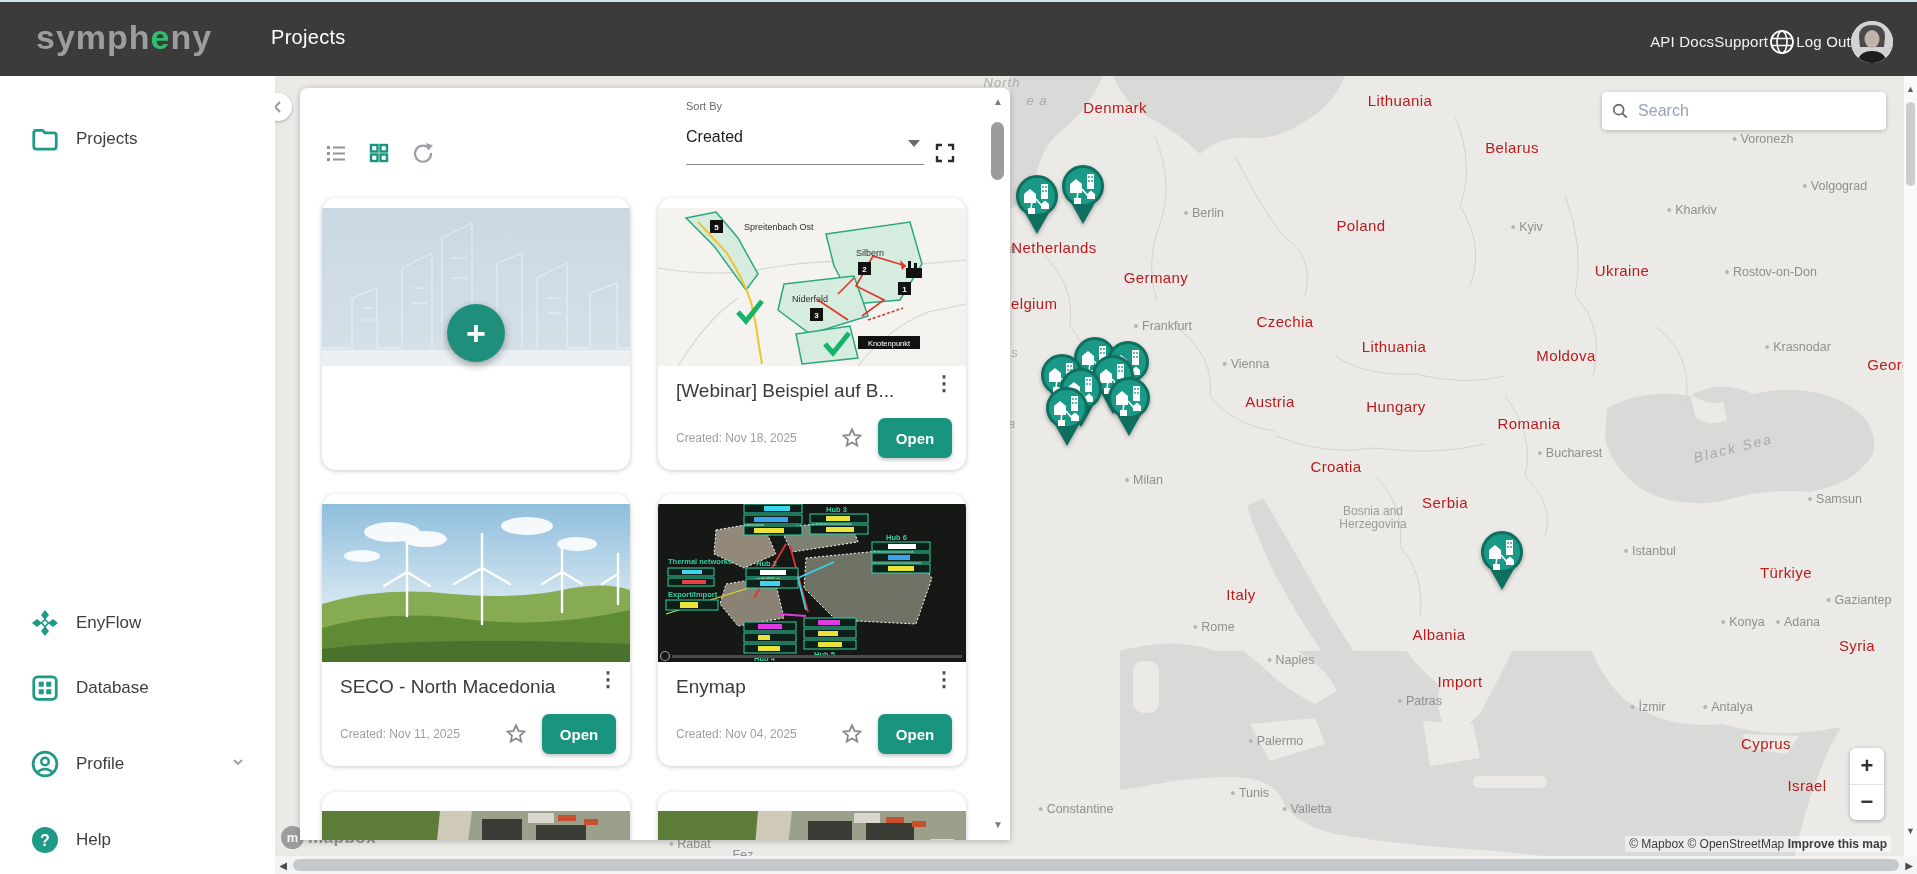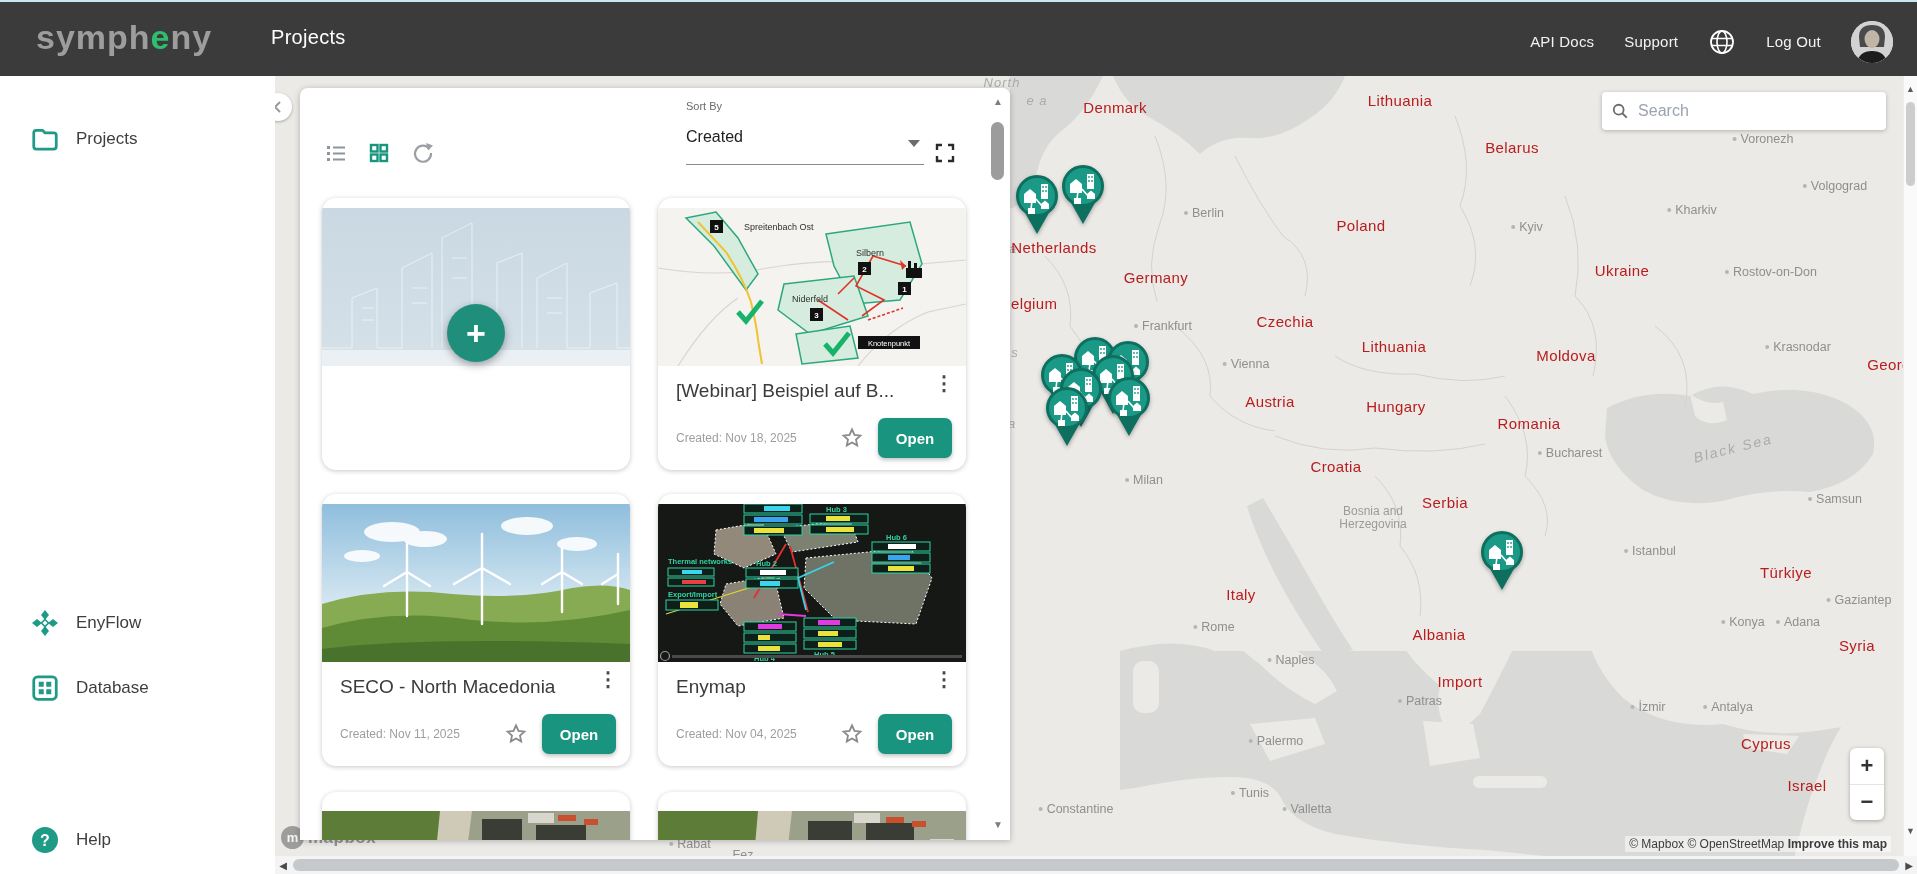--- a/index.html
+++ b/index.html
@@ -4,21 +4,21 @@
 <style>
   html,body{margin:0;padding:0;background:#fff;}
   .screen{position:relative;width:1917px;height:874px;overflow:hidden;
     font-family:"Liberation Sans",sans-serif;background:#fff;}
   
   .topline{position:absolute;left:0;top:0;width:100%;height:2px;background:#c9e6ef;z-index:40;}
   .topbar{position:absolute;left:0;top:0;width:100%;height:76px;background:#3b3b3b;z-index:30;}
   .logo{position:absolute;left:36px;top:18px;font-size:34px;font-weight:bold;color:#9d9d9d;letter-spacing:1px;}
   .logo .accent{color:#2ebe6e;}
   .page-title{position:absolute;left:271px;top:26px;font-size:20px;color:#fff;letter-spacing:.3px;}
-  .nav-right{position:absolute;right:24px;top:0;height:83px;display:flex;align-items:center;gap:30px;}
+  .nav-right{position:absolute;right:24px;top:0;height:83px;display:flex;align-items:center;}
   .nav-link{color:#f2f2f2;font-size:15px;letter-spacing:.2px;cursor:pointer;}
   .avatar{width:42px;height:42px;border-radius:50%;overflow:hidden;background:#d8d8d8;}
   
   .sidebar{position:absolute;left:0;top:76px;width:275px;height:798px;background:#fff;z-index:20;}
   .side-item{position:absolute;left:0;width:275px;height:52px;display:flex;align-items:center;gap:16px;
     padding-left:30px;box-sizing:border-box;font-size:17px;color:#3e3e3e;cursor:pointer;}
   .side-item .chev{position:absolute;right:30px;color:#9a9a9a;}
   
   .map{position:absolute;left:275px;top:76px;width:1642px;height:798px;background:#ebeae7;overflow:hidden;z-index:1;}
   .map-svg{position:absolute;left:0;top:0;}
@@ -589,20 +589,33 @@
         <rect x="3" y="3" width="18" height="18" rx="3" fill="none" stroke="#1f9a87" stroke-width="2.2"></rect>
         <g fill="#1f9a87">
           <rect x="7" y="7" width="4" height="4"></rect>
             <rect x="13" y="7" width="4" height="4"></rect>
           <rect x="7" y="13" width="4" height="4"></rect>
             <rect x="13" y="13" width="4" height="4"></rect>
         </g>
       </svg>
       <span>Database</span>
     </div>
+    <div class="side-item" style="top:662px;">
+      <svg width="30" height="30" viewBox="0 0 24 24">
+        <circle cx="12" cy="12" r="9.5" fill="none" stroke="#1f9a87" stroke-width="2.2"></circle>
+        <circle cx="12" cy="10" r="3" fill="none" stroke="#1f9a87" stroke-width="2"></circle>
+        <path d="M5.5,19 q6.5,-6 13,0" fill="none" stroke="#1f9a87" stroke-width="2"></path>
+      </svg>
+      <span>Profile</span>
+      <span class="chev">
+        <svg width="14" height="14" viewBox="0 0 14 14">
+            <path d="M3,5 L7,9 L11,5" fill="none" stroke="#9a9a9a" stroke-width="1.8"></path>
+          </svg>
+      </span>
+    </div>
     <div class="side-item" style="top:738px;">
       <svg width="30" height="30" viewBox="0 0 30 30">
         <circle cx="15" cy="15" r="13" fill="#1f9a87"></circle>
         <text x="15" y="21" text-anchor="middle" fill="#fff" font-size="16" font-weight="bold" font-family="Liberation Sans, sans-serif">?</text>
       </svg>
       <span>Help</span>
     </div>
   </div>
 
   <div class="topbar">

